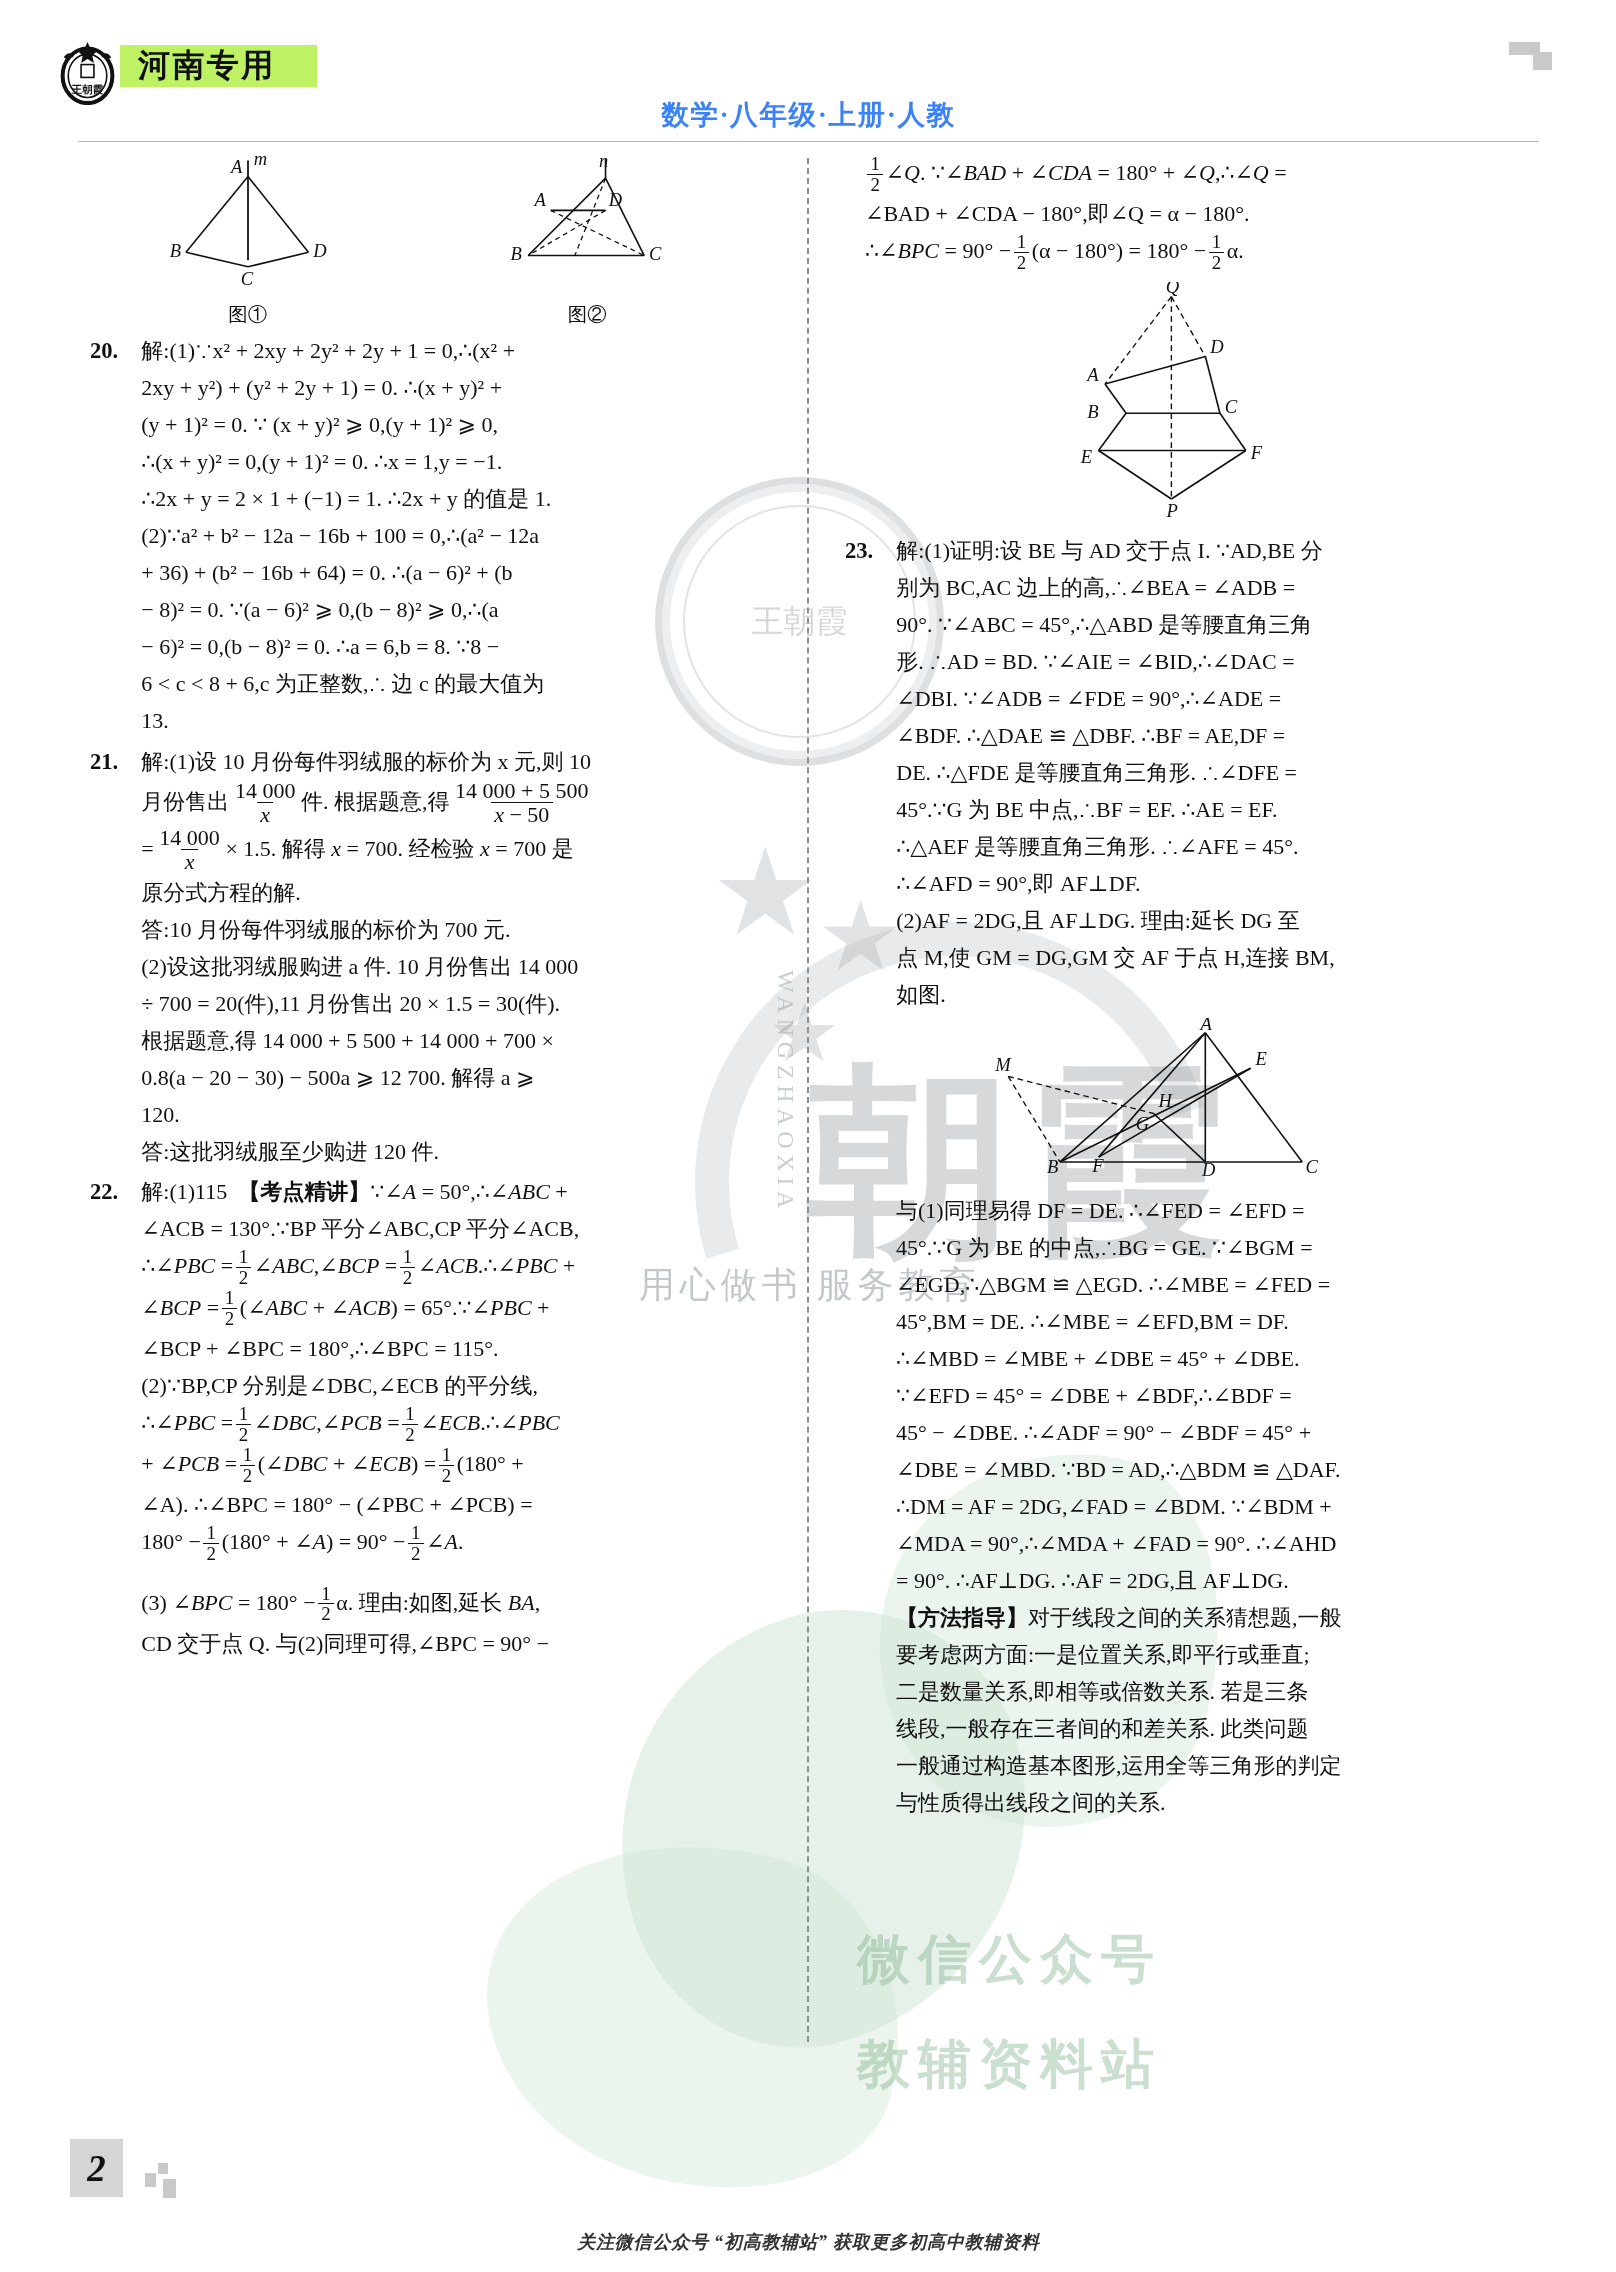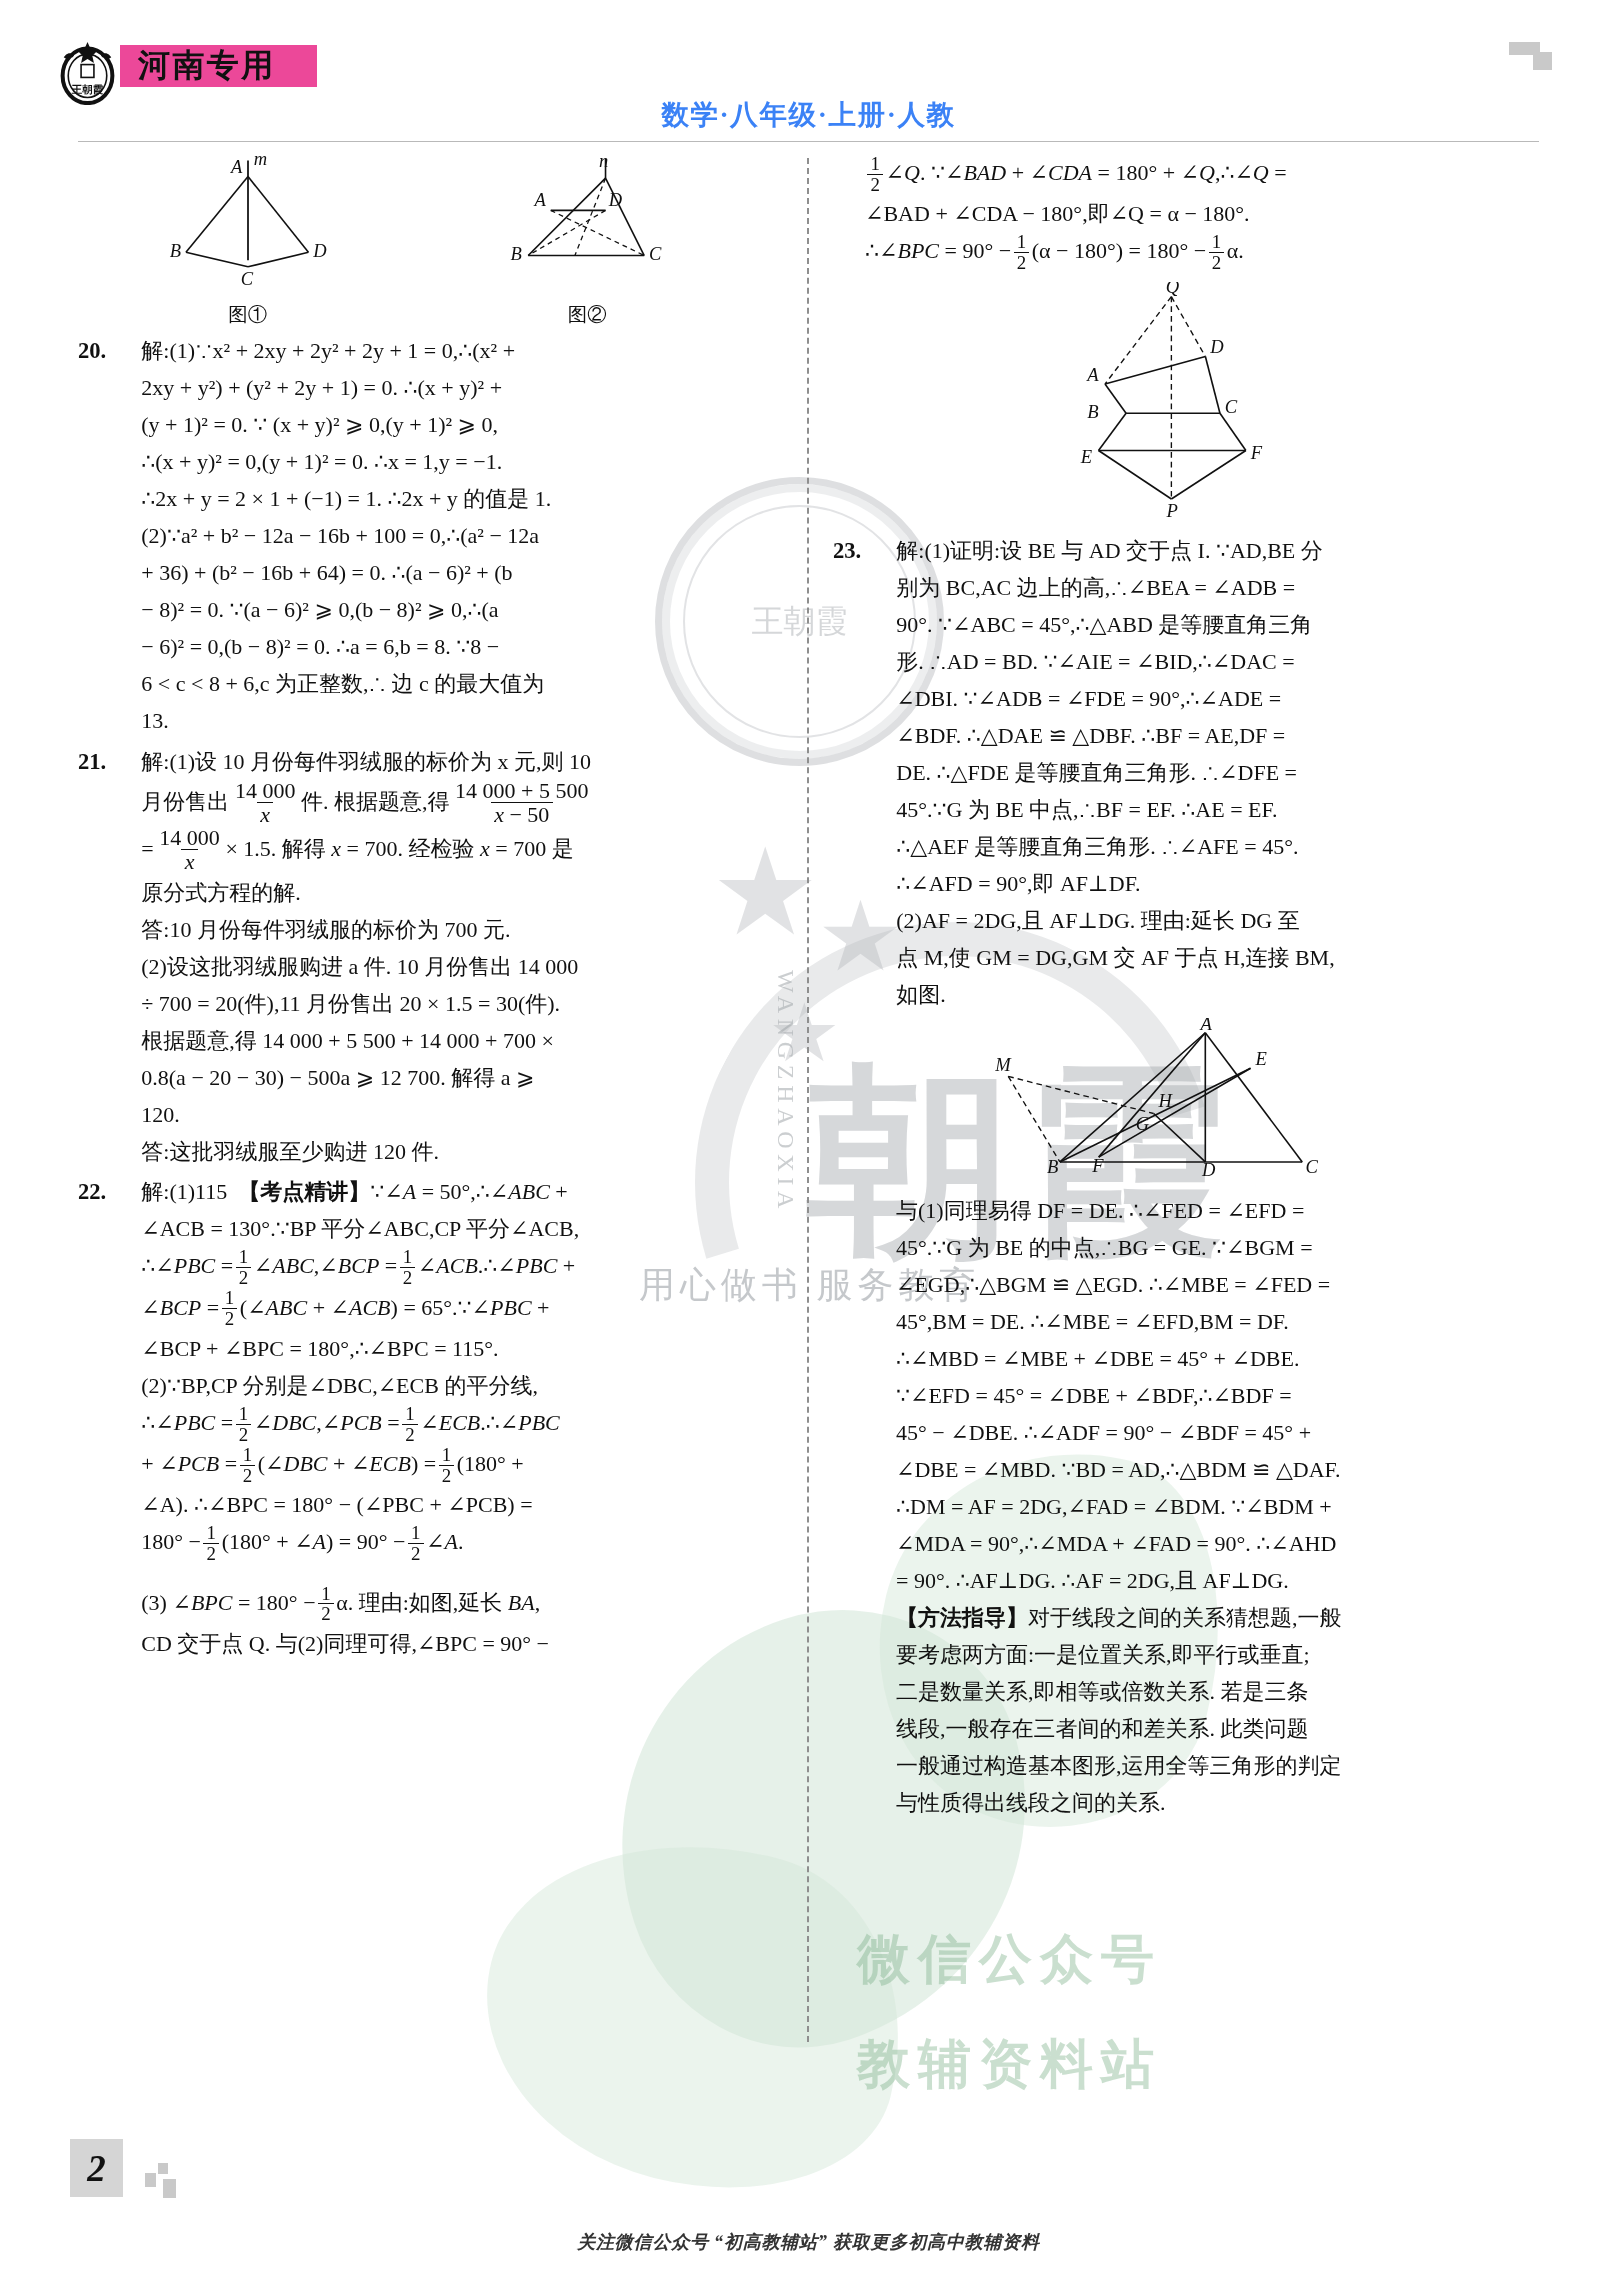--- a/index.html
+++ b/index.html
@@ -119,21 +119,21 @@
     left: 57px; top: 37px;
     width: 61px; height: 68px;
   }
   .logo svg { display:block; }
 
   .badge {
     position: absolute;
     left: 120px; top: 45px;
     height: 42px;
     min-width: 168px;
-    background: #ec4899;
+    background: #bef264;
     display: flex;
     align-items: center;
     padding: 0 11.3px 0 18px;
   }
   .badge span {
     font-size: 32px;
     font-weight: bold;
     font-family: "Liberation Serif", "DejaVu Serif", serif;
     color: #111;
     letter-spacing: 2.4px;
@@ -191,21 +191,21 @@
   .item {
     display: flex;
     align-items: flex-start;
     margin-bottom: 3.2px;
   }
   .num {
     flex: 0 0 auto;
     width: 52px;
     font-size: 22.6px;
     font-weight: bold;
-    text-align: left;
+    text-align: center;
     padding-right: 11.3px;
     line-height: 37px;
   }
   .body {
     flex: 1 1 auto;
     font-size: 22px;
     line-height: 37px;
     text-align: justify;
     text-justify: inter-character;
   }

